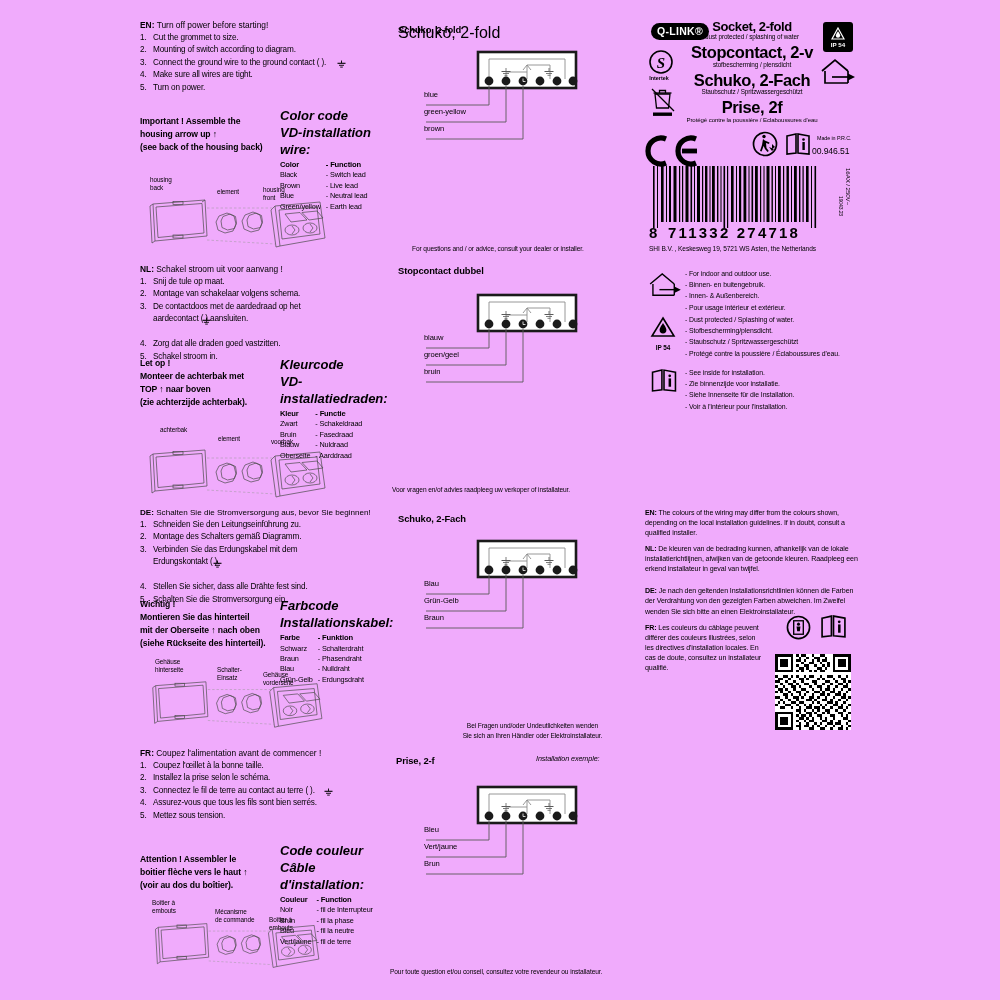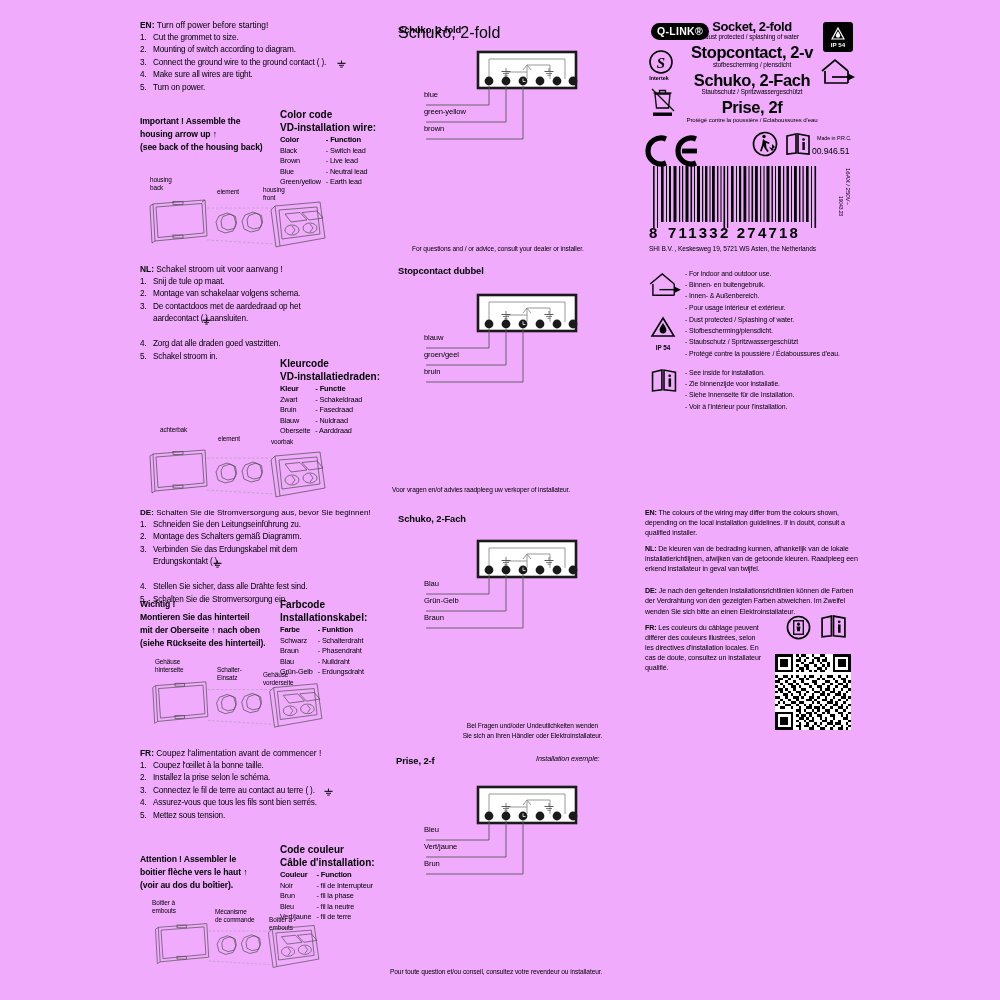--- a/index.html
+++ b/index.html
@@ -33,21 +33,21 @@
   .steps li .num {
     position: absolute; left: 0; top: 0;
   }
 
   .important {
     font-size: 8.6px; font-weight: bold; line-height: 1.52;
     letter-spacing: -0.1px;
   }
 
   
-  .cc-title { font-size: 10px; font-weight: bold; line-height: 1.3; }
+  .cc-title { font-size: 13px; font-style: italic; font-weight: bold; line-height: 1.3; }
   .cc-table { margin-top: 1px; border-collapse: collapse; }
   .cc-table td { font-size: 7.3px; line-height: 1.42; padding: 0 2px 0 0; vertical-align: top; letter-spacing: -0.15px; }
   .cc-table tr.hdr td { font-weight: bold; font-size: 7.6px; }
   .cc-table td.fn { padding-left: 3px; }
 
   
   .diagram-title { font-size: 9.4px; font-weight: bold; letter-spacing: -0.1px; }
   .diag-note { font-size: 6.6px; line-height: 1.5; letter-spacing: -0.1px; }
   .wirelabel { font-size: 7.6px; letter-spacing: -0.1px; }
 
@@ -210,20 +210,24 @@
           <line x1="1.5" y1="3.3" x2="9.5" y2="3.3" stroke="#000" stroke-width="1.1"></line>
           <line x1="3" y1="5.3" x2="8" y2="5.3" stroke="#000" stroke-width="0.9"></line>
           <line x1="4.2" y1="7.1" x2="6.8" y2="7.1" stroke="#000" stroke-width="0.9"></line>
         </svg>
       </li>
       <li><span class="num">4.</span><span>Zorg dat alle draden goed vastzitten.</span></li>
       <li><span class="num">5.</span><span>Schakel stroom in.</span></li>
     </ol>
   </div>
 
+  <div class="abs important" style="left:140px; top:357px; width:150px; white-space:pre-line;">Let op !
+Monteer de achterbak met
+TOP ↑ naar boven
+(zie achterzijde achterbak).</div>
 
   <div class="abs" style="left:280px; top:357px; width:115px;">
     <div class="cc-title" style="white-space:pre-line;">Kleurcode
 VD-installatiedraden:</div>
     <table class="cc-table">
       <tbody>
           <tr class="hdr">
         <td>Kleur</td>
         <td class="fn">- Functie</td>
       </tr>

